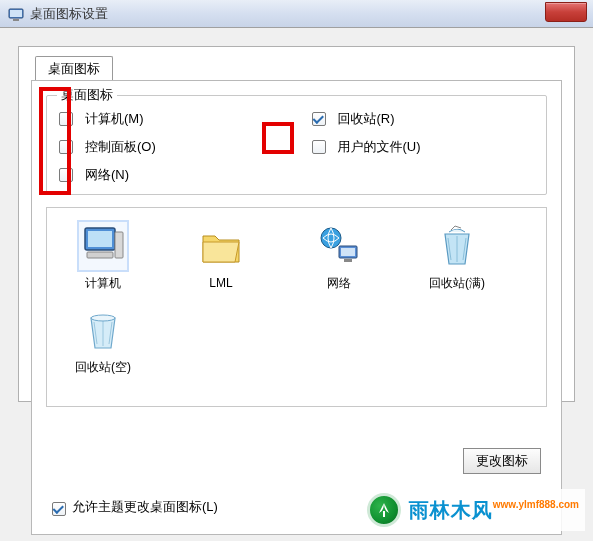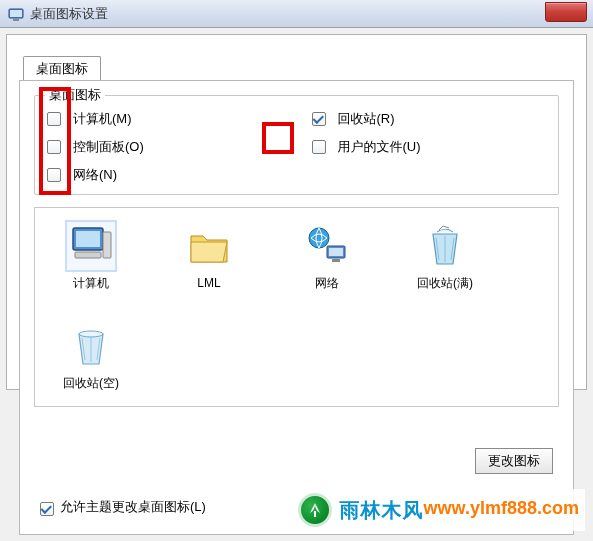--- a/index.html
+++ b/index.html
@@ -32,22 +32,22 @@
   width: 42px; height: 20px;
   background: linear-gradient(to bottom, #e57373 0%, #c8403a 50%, #b52e26 100%);
   border: 1px solid #8a1f18;
   border-radius: 0 0 3px 3px;
   box-shadow: inset 0 1px 0 rgba(255,255,255,.3);
 }
 
 .dialog-body {
   background: #fff;
   border: 1px solid #b0b0b0;
-  margin: 6px;
-  padding: 20px 12px 12px 12px;
+  margin: 18px;
+  padding: 8px 12px 12px 12px;
   height: 356px;
   position: relative;
 }
 
 .tab-row { display: flex; margin-left: 4px; }
 .tab {
   border: 1px solid #999;
   border-bottom: none;
   background: #fff;
   padding: 3px 12px;
@@ -116,21 +116,21 @@
 .hl2 { left: 262px; top: 122px; width: 32px; height: 32px; }
 
 .icon-area {
   border: 1px solid #c8c8c8;
   padding: 14px 12px 6px 12px;
   height: 200px;
 }
 .icon-grid {
   display: flex;
   flex-wrap: wrap;
-  gap: 30px 30px;
+  gap: 14px 30px;
 }
 .icon-cell {
   width: 88px;
   display: flex;
   flex-direction: column;
   align-items: center;
   gap: 6px;
 }
 .icon-cell.selected .ico48 {
   box-shadow: 0 0 0 2px rgba(100,160,240,.35);
@@ -167,21 +167,21 @@
 }
 .wm-logo {
   width: 34px; height: 34px;
   border-radius: 50%;
   background: radial-gradient(circle at 35% 35%, #2cb34a 0%, #0f8f2f 60%, #0a6a22 100%);
   display:flex;align-items:center;justify-content:center;
   border: 3px solid #cfe9d7;
 }
 .wm-text { display:flex; flex-direction:row; line-height:1.1; }
 .wm-cn { color:#0a91d0; font-weight:bold; font-size:20px; letter-spacing:1px; }
-.wm-url { color:#ff7a00; font-weight:bold; font-size:18px; }
+.wm-url { color:#ff7a00; font-weight:bold; font-size:10px; }
 
 svg { display:block; }
 </style>
 </head>
 <body>
 
 <div class="titlebar">
   <span class="titlebar-icon">
     <svg width="16" height="16" viewBox="0 0 16 16">
       <rect x="1" y="3" width="14" height="9" rx="1" fill="#5a8fd6" stroke="#2a4d7a"></rect>

